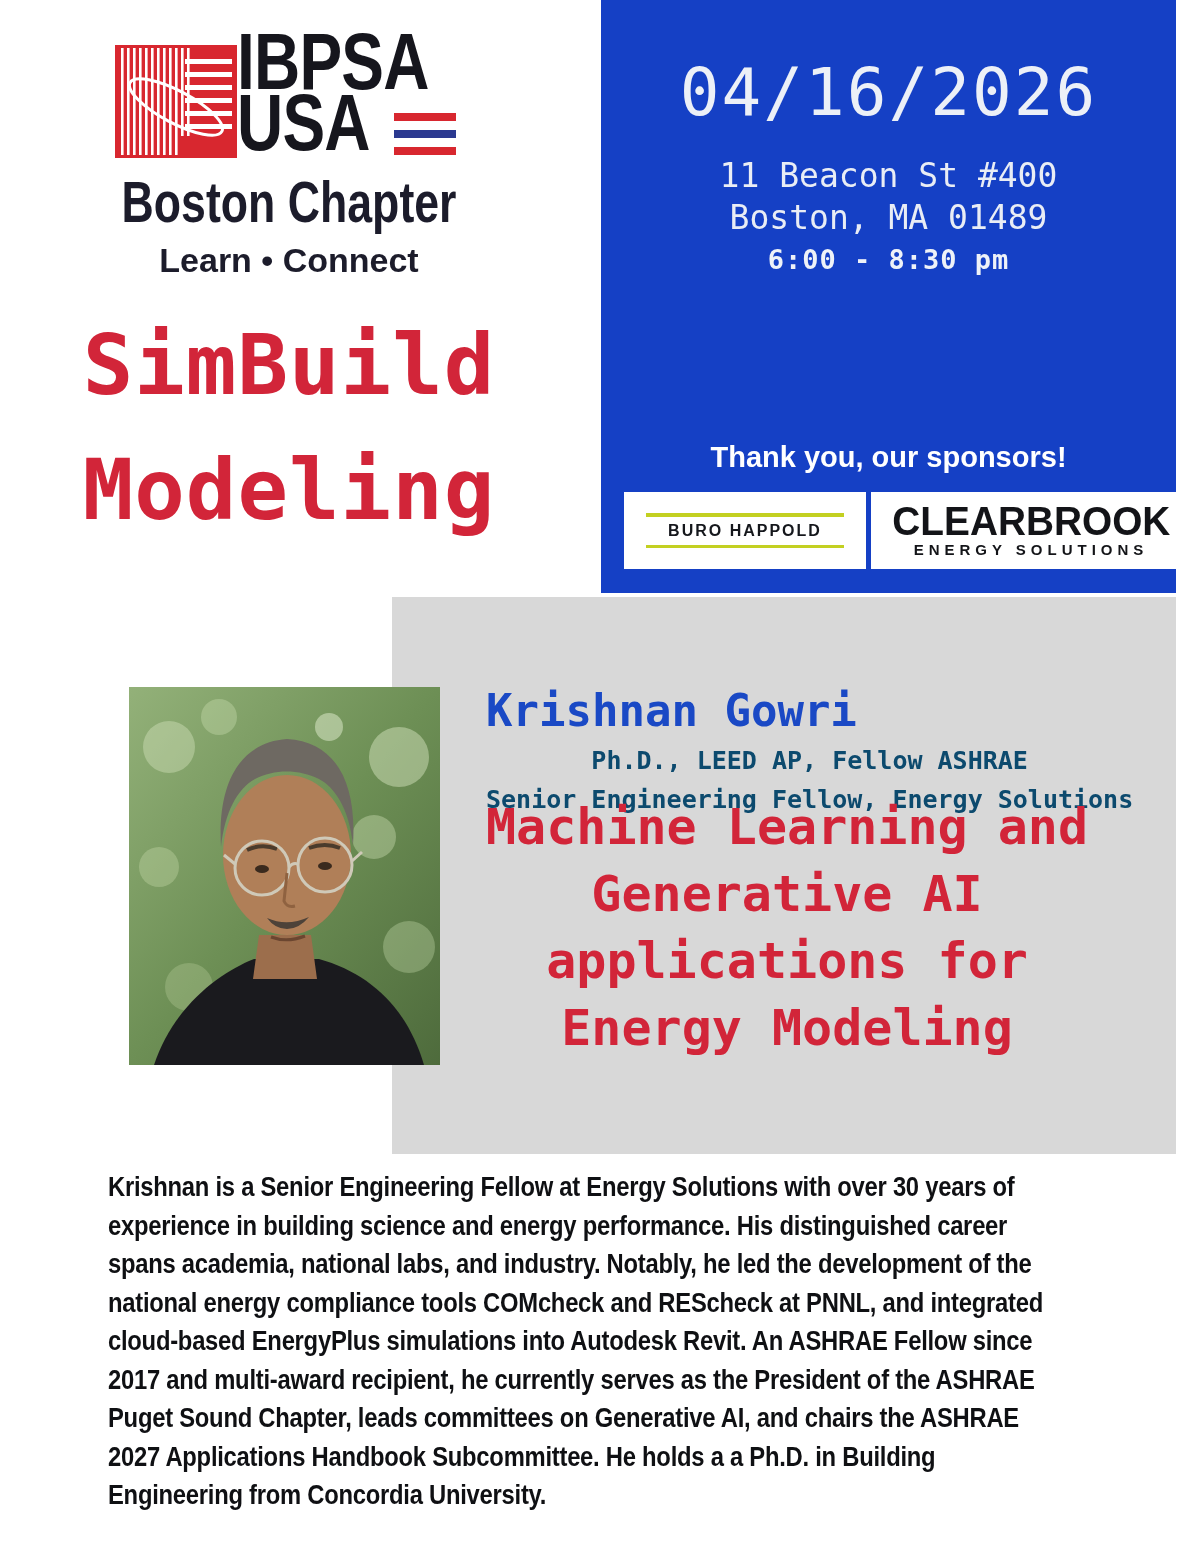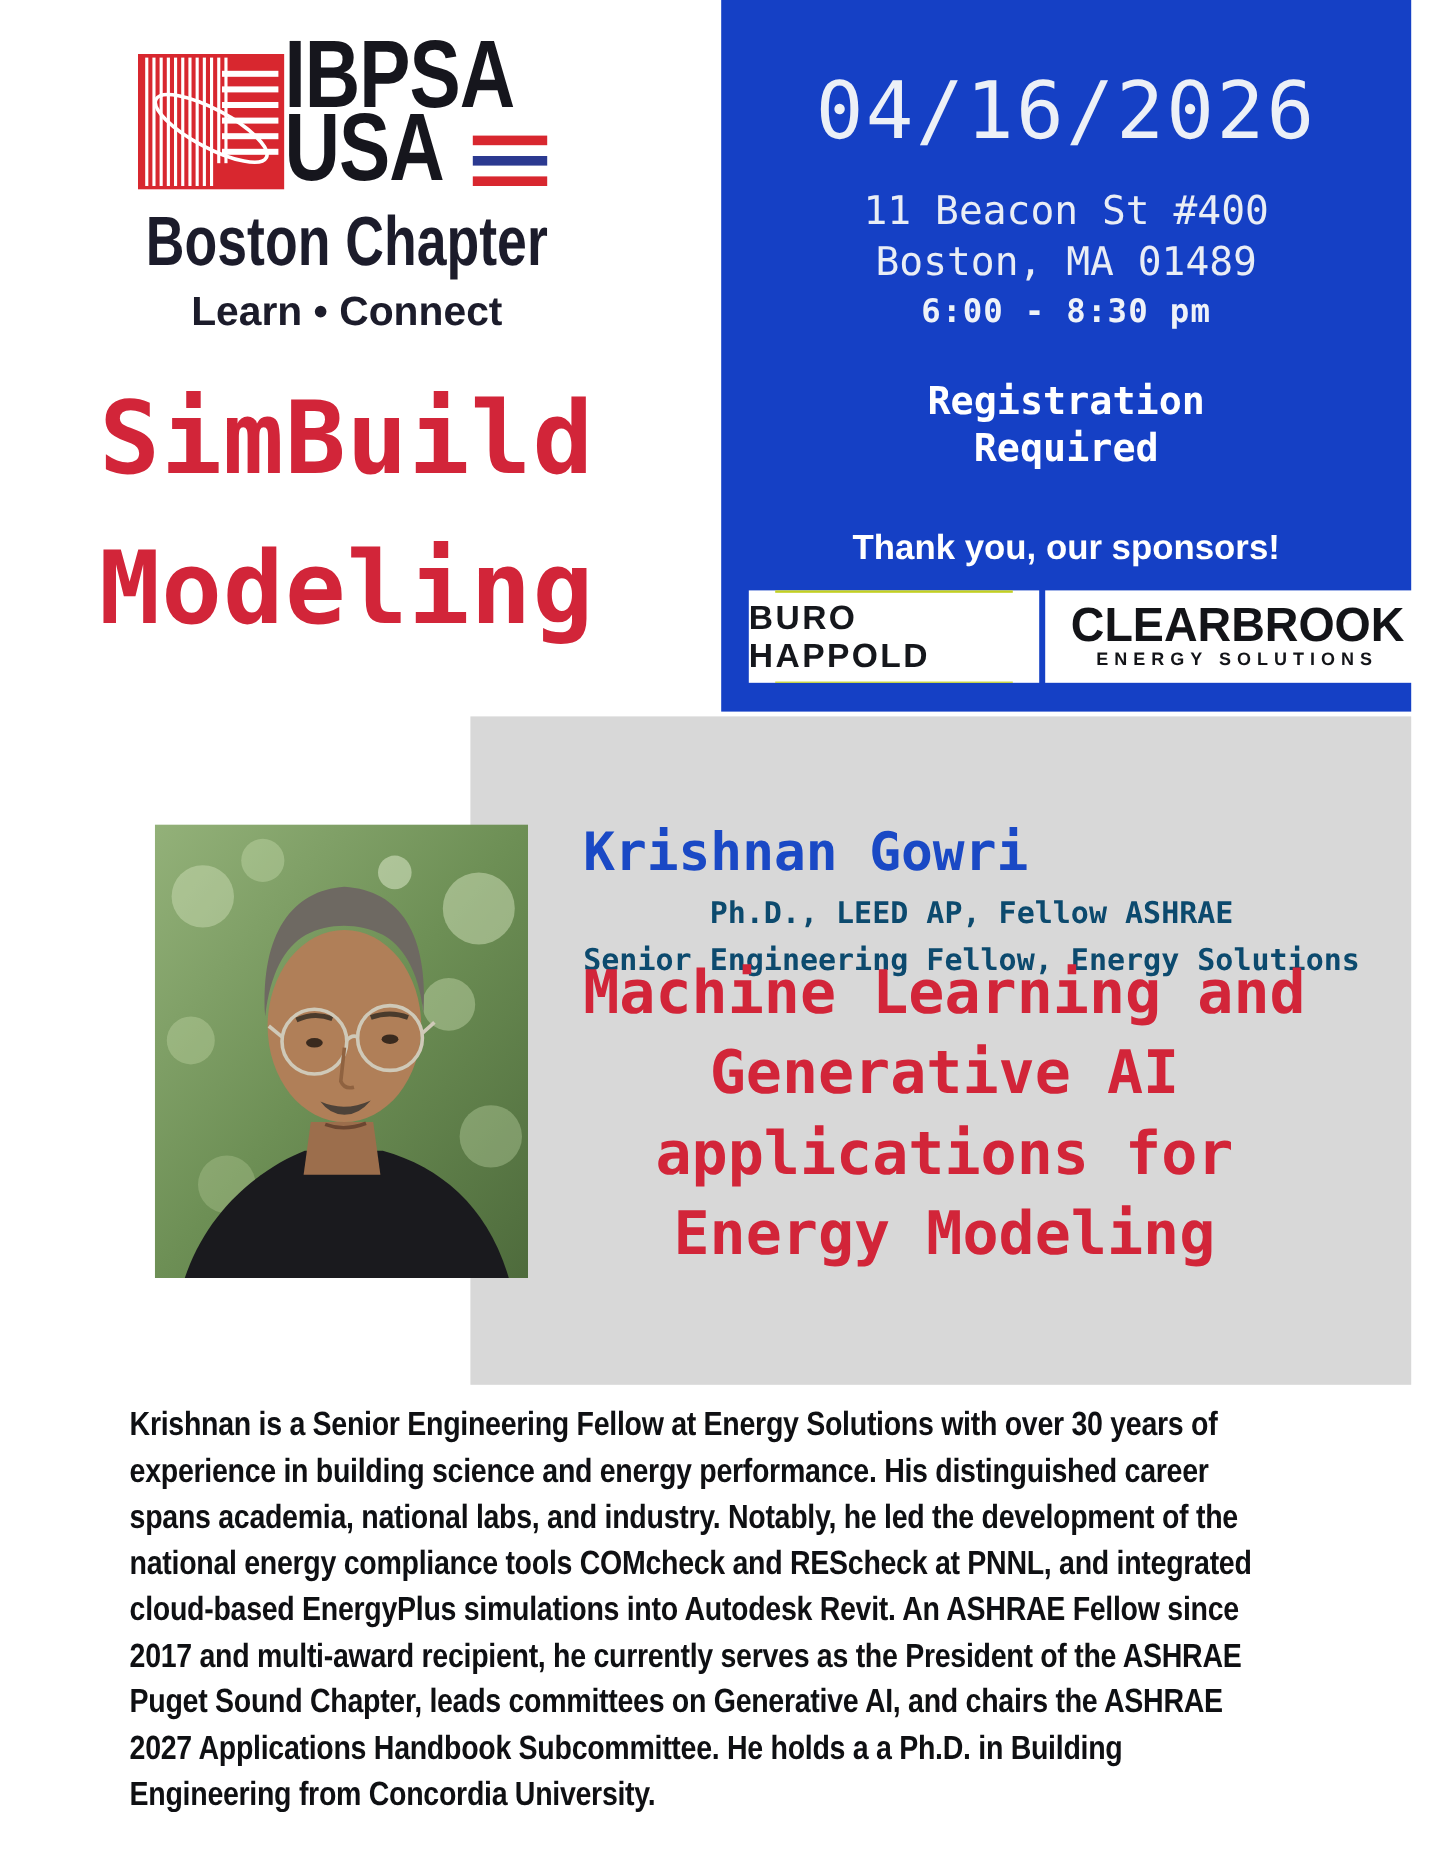--- a/index.html
+++ b/index.html
@@ -52,21 +52,21 @@
   .registration { left:0; right:0; top:315px; text-align:center;
                   font-size:32px; font-weight:bold; line-height:39px; color:#ffffff; }
   .sponsors-heading { left:0; right:0; top:441px; text-align:center;
                       font-size:29px; font-weight:bold; color:#ffffff; }
 
   .sponsor-box { top:492px; height:77px; background:#ffffff;
                  display:flex; flex-direction:column; align-items:center; justify-content:center; }
   .sponsor-buro  { left:23px;  width:242px; }
   .sponsor-clear { left:270px; width:320px; }
   .buro-rule { width:198px; height:3.5px; background:#c3d021; }
-  .buro-name { font-size:28px; font-weight:bold; letter-spacing:2px;
+  .buro-name { font-size:16px; font-weight:bold; letter-spacing:2px;
                color:#15171c; margin:5px 0; }
   .clear-name { font-size:40px; font-weight:bold; color:#131418; line-height:36px;
                 transform:scaleX(0.97); transform-origin:center; }
   .clear-sub  { font-size:15px; font-weight:bold; letter-spacing:5px;
                 color:#131418; margin-top:2px; }
 
   
   .speaker-photo { left:129px; top:687px; width:311px; height:378px; }
   .speaker-name { left:486px; top:685px; font-size:44px; font-weight:bold; color:#1a49c5; }
   .speaker-cred { left:486px; top:742px; font-size:25px; font-weight:bold;
@@ -123,22 +123,20 @@
   <div class="abs mono event-title event-title-1">SimBuild</div>
 
   <div class="abs tagline">Learn • Connect</div>
   <div class="abs mono event-title event-title-2">Modeling</div>
 
   <div class="abs blue-panel" style="background:transparent;">
     <div class="abs mono date">04/16/2026</div>
     <div class="abs mono addr addr-1">11 Beacon St #400</div>
     <div class="abs mono addr addr-2">Boston, MA 01489</div>
     <div class="abs mono time">6:00 - 8:30 pm</div>
-    <div class="abs mono registration pre">Registration
-Required</div>
     <div class="abs sponsors-heading">Thank you, our sponsors!</div>
 
     <div class="abs sponsor-box sponsor-buro">
       <div class="buro-rule"></div>
       <div class="buro-name">BURO HAPPOLD</div>
       <div class="buro-rule"></div>
     </div>
     <div class="abs sponsor-box sponsor-clear">
       <div class="clear-name">CLEARBROOK</div>
       <div class="clear-sub">ENERGY SOLUTIONS</div>

